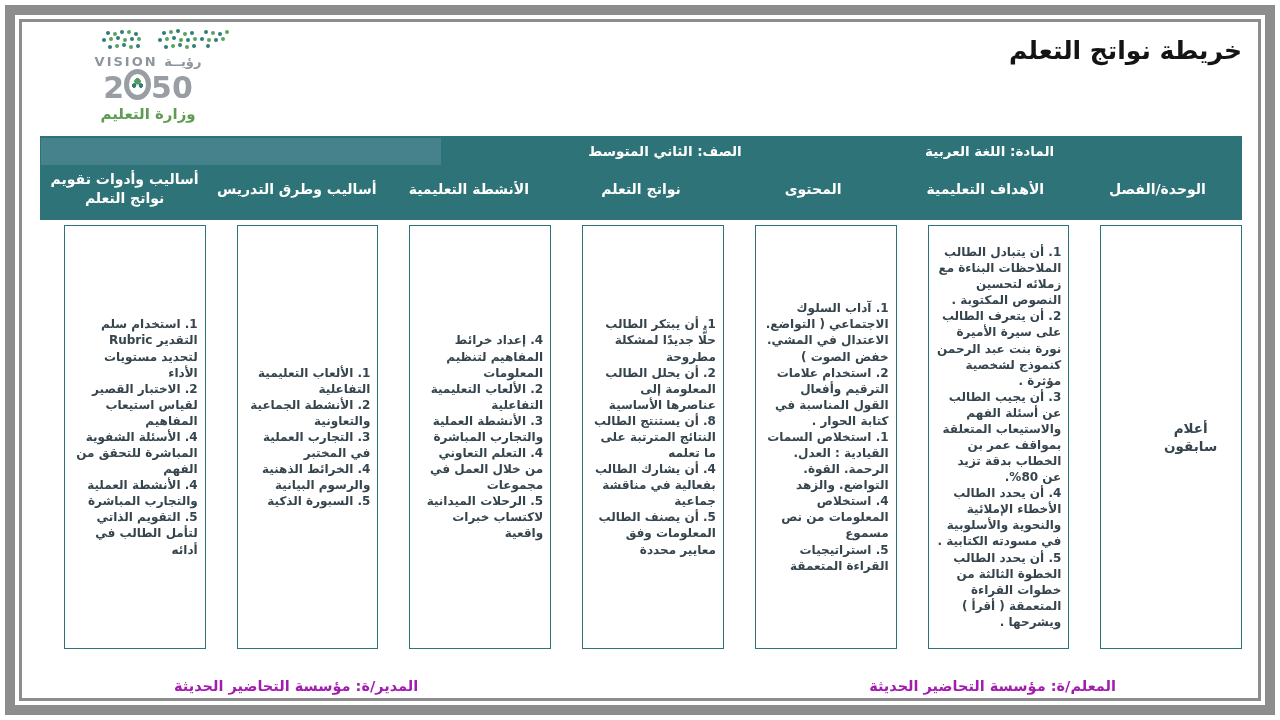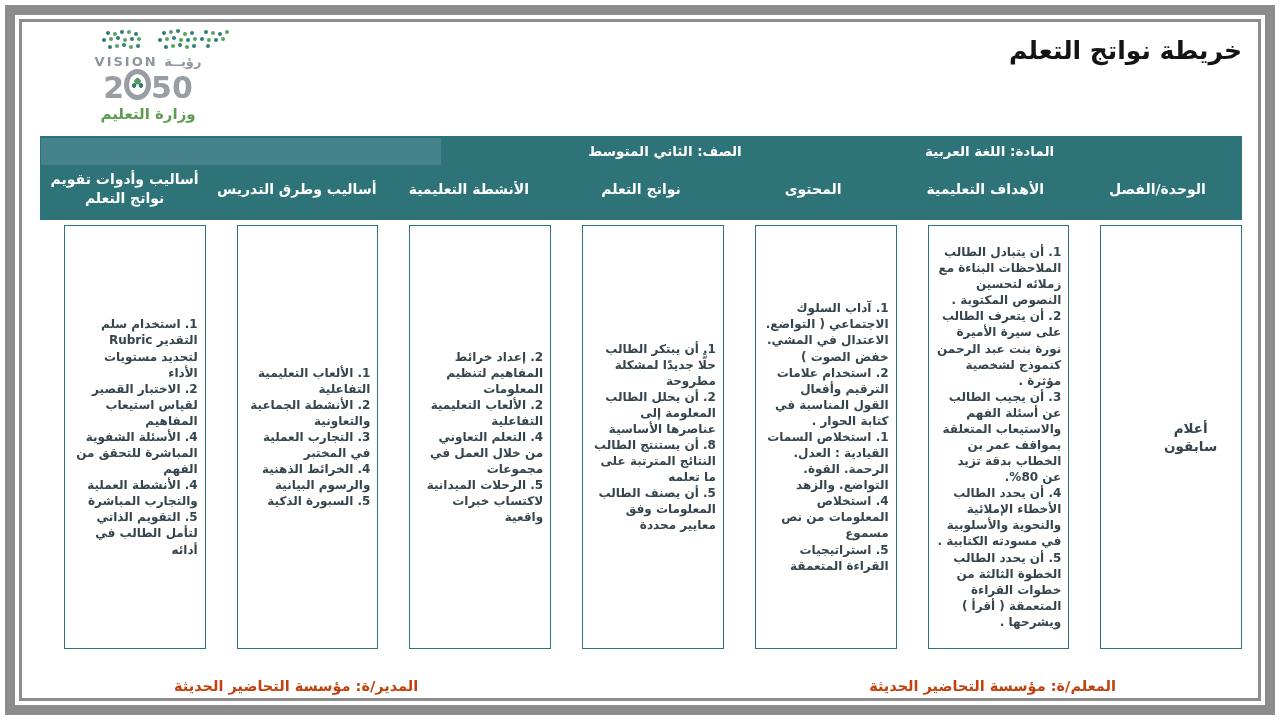--- a/index.html
+++ b/index.html
@@ -57,21 +57,21 @@
     background:#fff;border:1.5px solid #2d7377;
     padding:4px 7px;overflow:hidden;
     display:flex;flex-direction:column;justify-content:center;
     font-size:12px;line-height:1.34;font-weight:700;color:#36454d;
     text-align:right;direction:rtl;margin-left:24px;
   }
   .cell.center{align-items:center;text-align:center;font-size:13.5px;padding-left:46px;}
 
   
   .footer-label{
-    position:absolute;bottom:2px;font-size:14.5px;font-weight:700;color:#c2410c;direction:rtl;
+    position:absolute;bottom:2px;font-size:14.5px;font-weight:700;color:#a21caf;direction:rtl;
     white-space:nowrap;
   }
   .footer-teacher{right:140px;}
   .footer-principal{left:150px;}
 </style>
 </head>
 <body dir="rtl">
 
 <div class="frame-band"></div>
 <div class="frame-line"></div>
@@ -170,25 +170,27 @@
           <div class="item">1. آداب السلوك الاجتماعي ( التواضع. الاعتدال في المشي. خفض الصوت )</div>
           <div class="item">2. استخدام علامات الترقيم وأفعال القول المناسبة في كتابة الحوار .</div>
           <div class="item">1. استخلاص السمات القيادية : العدل. الرحمة. القوة. التواضع. والزهد</div>
           <div class="item">4. استخلاص المعلومات من نص مسموع</div>
           <div class="item">5. استراتيجيات القراءة المتعمقة</div>
         </div>
       <div class="cell">
           <div class="item">1. أن يبتكر الطالب حلًّا جديدًا لمشكلة مطروحة</div>
           <div class="item">2. أن يحلل الطالب المعلومة إلى عناصرها الأساسية</div>
           <div class="item">8. أن يستنتج الطالب النتائج المترتبة على ما تعلمه</div>
+          <div class="item">4. أن يشارك الطالب بفعالية في مناقشة جماعية</div>
           <div class="item">5. أن يصنف الطالب المعلومات وفق معايير محددة</div>
         </div>
       <div class="cell">
-          <div class="item">2. إعداد خرائط المفاهيم لتنظيم المعلومات</div>
+          <div class="item">4. إعداد خرائط المفاهيم لتنظيم المعلومات</div>
           <div class="item">2. الألعاب التعليمية التفاعلية</div>
+          <div class="item">3. الأنشطة العملية والتجارب المباشرة</div>
           <div class="item">4. التعلم التعاوني من خلال العمل في مجموعات</div>
           <div class="item">5. الرحلات الميدانية لاكتساب خبرات واقعية</div>
         </div>
       <div class="cell">
           <div class="item">1. الألعاب التعليمية التفاعلية</div>
           <div class="item">2. الأنشطة الجماعية والتعاونية</div>
           <div class="item">3. التجارب العملية في المختبر</div>
           <div class="item">4. الخرائط الذهنية والرسوم البيانية</div>
           <div class="item">5. السبورة الذكية</div>
         </div>

